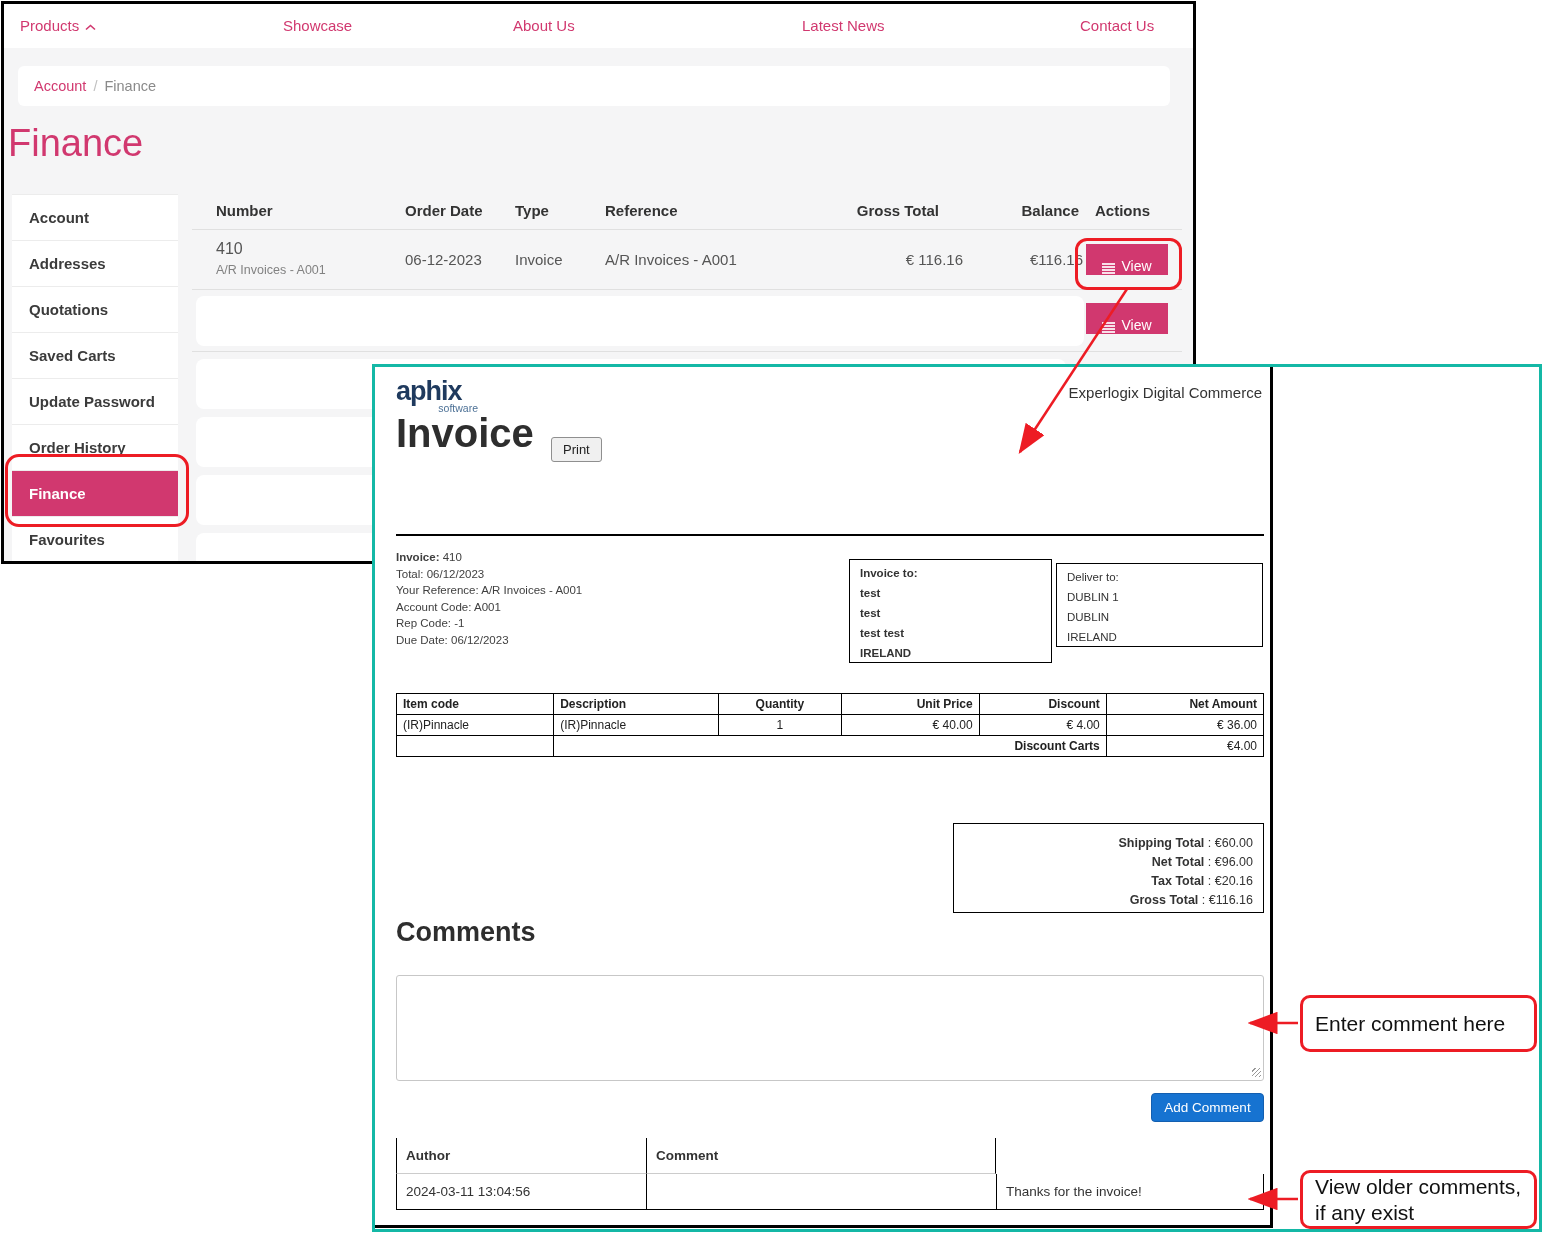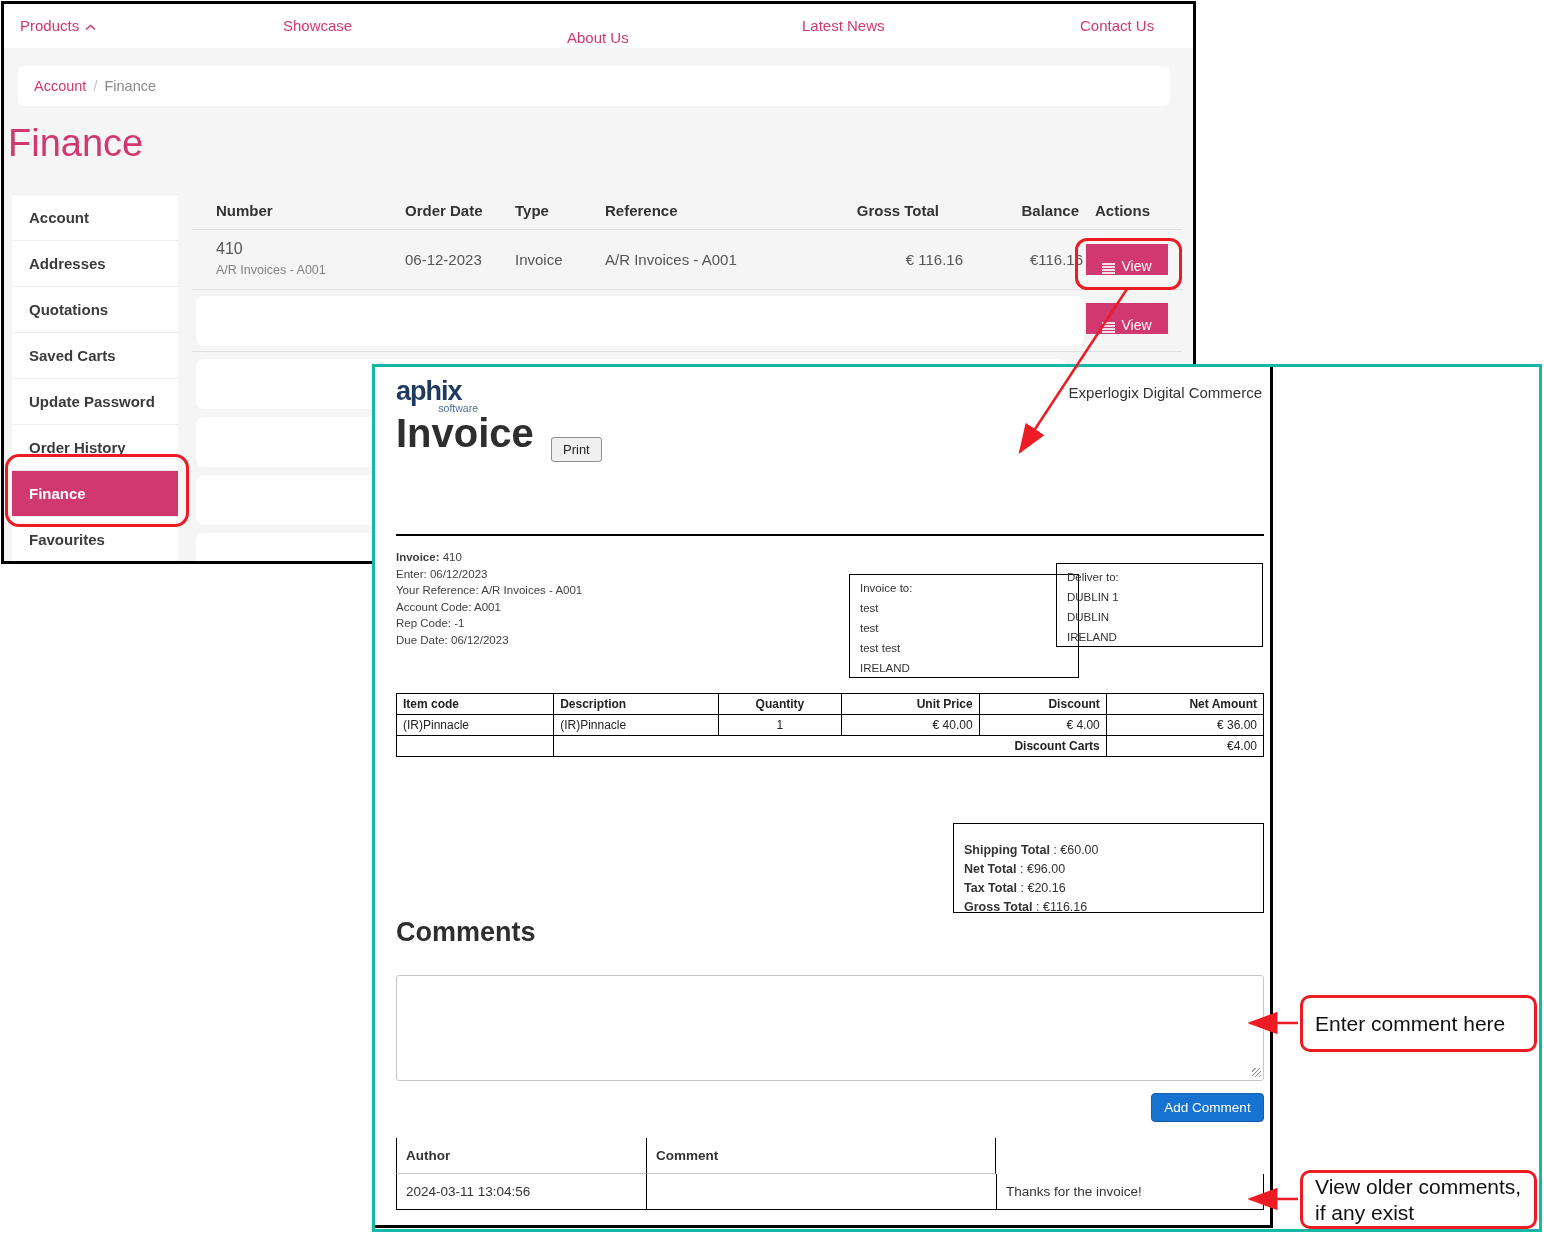--- a/index.html
+++ b/index.html
@@ -61,33 +61,33 @@
   .platform{right:8px;top:17px;font-size:15px;color:#333;}
   .inv-title{left:21px;top:44px;font-size:40px;font-weight:700;color:#2e2e2e;}
   .print-btn{left:176px;top:70px;padding:4px 11px;font-size:13px;font-family:inherit;background:#f0f0f0;
              border:1px solid #8f8f8f;border-radius:3px;color:#222;cursor:pointer;position:absolute;}
   .inv-hr{left:21px;top:167px;width:868px;height:2px;background:#000;}
   .inv-details{left:21px;top:184px;font-size:11.5px;color:#404040;}
   .inv-details div{margin-bottom:4.5px;line-height:12px;}
   .lbl-bold{font-weight:700;}
   .addr-box{position:absolute;border:1.5px solid #000;box-sizing:border-box;padding:7px 10px;
             font-size:11.5px;color:#333;}
-  .addr-invoice{left:474px;top:207px;width:230px;height:104px;}
+  .addr-invoice{left:474px;top:192px;width:203px;height:104px;font-weight:bold;}
   .addr-deliver{left:681px;top:196px;width:207px;height:84px;}
   .addr-box div{margin-bottom:8px;line-height:12px;}
 
   .items-table{left:21px;top:326px;width:868px;border-collapse:collapse;table-layout:fixed;position:absolute;}
   .items-table th,.items-table td{border:1.5px solid #000;font-size:12px;padding:3px 6px;color:#222;
                                   overflow:hidden;white-space:nowrap;}
   .items-table th{font-weight:700;text-align:left;}
   .ta-c{text-align:center !important;}
   .ta-r{text-align:right !important;}
 
   .totals-box{left:578px;top:456px;width:311px;height:90px;border:1.5px solid #000;box-sizing:border-box;
-              padding:17px 10px;font-size:12.5px;color:#333;}
+              padding:10px 10px;text-align:right;font-size:12.5px;color:#333;}
   .totals-box div{line-height:19px;}
   .totals-box .t-lbl{font-weight:700;}
 
   .comments-title{left:21px;top:550px;font-size:27px;font-weight:700;color:#2e2e2e;}
   .comment-input{left:21px;top:608px;width:868px;height:106px;box-sizing:border-box;border:1px solid #c7c7c7;
                  border-radius:3px;resize:none;font-family:inherit;font-size:13px;padding:6px;position:absolute;}
   .grip{left:877px;top:701px;width:9px;height:9px;
         background:repeating-linear-gradient(135deg,transparent,transparent 2px,#999 2px,#999 3px);}
   .add-comment-btn{left:776px;top:726px;width:113px;height:29px;background:var(--button-blue,#1673d1);
                    color:#fff;border:1px solid #135fb0;border-radius:4px;font-size:13.5px;font-family:inherit;
@@ -106,21 +106,21 @@
 
   <section class="abs main-page">
 
     <nav class="abs navbar">
       <span class="nav-link" style="left:16px;">
         <span>Products</span><span class="nav-caret"><svg width="11" height="7" viewBox="0 0 11 7">
               <polyline points="1,5.5 5.5,1.5 10,5.5" fill="none" stroke="#d1386f" stroke-width="1.6"></polyline>
             </svg></span>
       </span>
       <span class="nav-link" style="left:279px;">Showcase</span>
-      <span class="nav-link" style="left:563px;margin-top:12px;">About Us</span>
+      <span class="nav-link" style="left:509px;">About Us</span>
       <span class="nav-link" style="left:798px;">Latest News</span>
       <span class="nav-link" style="left:1076px;">Contact Us</span>
     </nav>
 
     <div class="abs content-bg"></div>
 
     <div class="abs breadcrumb">
       <span class="crumb-account">Account</span>
       <span class="crumb-sep">/</span>
       <span class="crumb-current">Finance</span>
@@ -201,21 +201,21 @@
       </div>
       <div class="abs platform">Experlogix Digital Commerce</div>
 
       <div class="abs inv-title">Invoice</div>
       <button class="print-btn">Print</button>
 
       <div class="abs inv-hr"></div>
 
       <div class="abs inv-details">
         <div><span class="lbl-bold">Invoice:</span> <span>410</span></div>
-        <div><span>Enter:</span> <span>06/12/2023</span></div>
+        <div><span>Total:</span> <span>06/12/2023</span></div>
         <div><span>Your Reference:</span> <span>A/R Invoices - A001</span></div>
         <div><span>Account Code:</span> <span>A001</span></div>
         <div><span>Rep Code:</span> <span>-1</span></div>
         <div><span>Due Date:</span> <span>06/12/2023</span></div>
       </div>
 
       <div class="addr-box addr-invoice">
         <div>Invoice to:</div>
         <div>test</div>
         <div>test</div>

